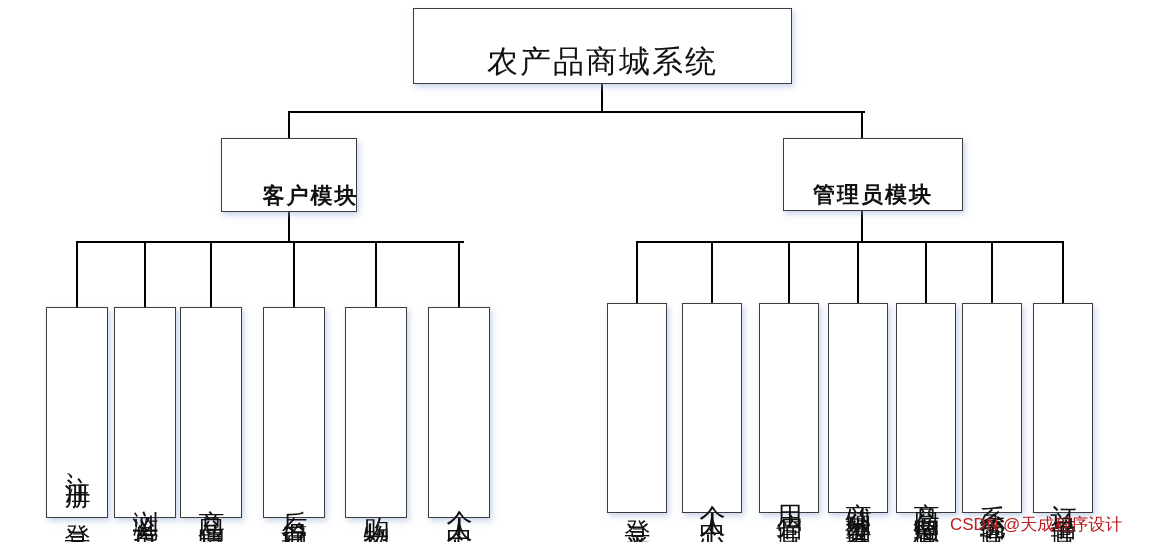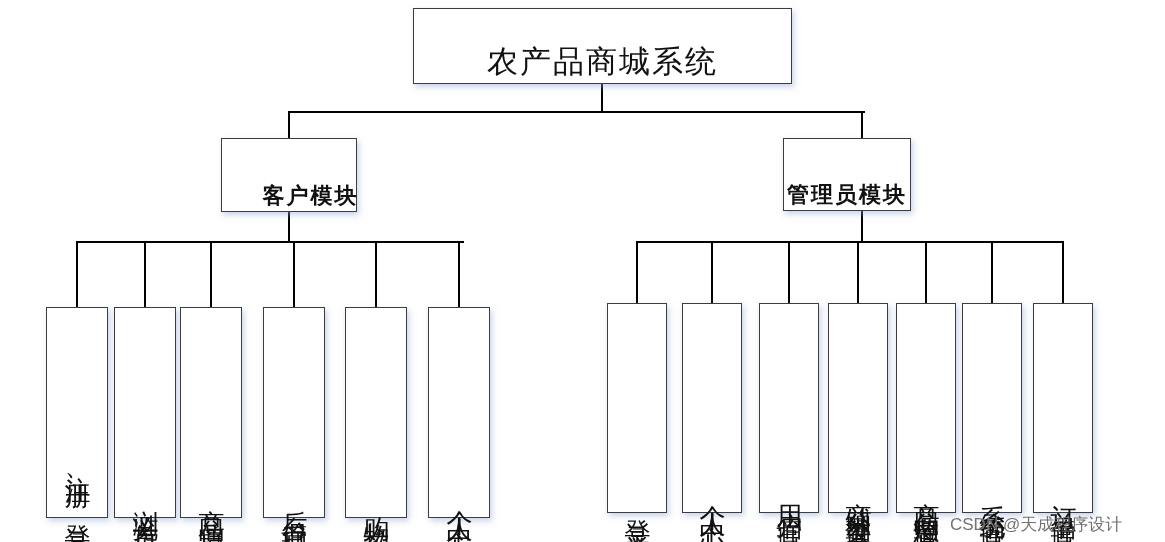--- a/index.html
+++ b/index.html
@@ -46,21 +46,21 @@
     line-height:1;
     letter-spacing:7px;
     font-family:"Liberation Serif","DejaVu Serif",serif;
   }
   .watermark{
     position:absolute;
     left:950px;
     top:513px;
     width:210px;
     font-size:17px;
-    color:#737373;
+    color:#b91c1c;
     font-family:"Liberation Sans","DejaVu Sans",sans-serif;
     white-space:nowrap;
   }
 </style>
 </head>
 <body>
 
 <div class="canvas">
 
   <div class="line" style="left:601px;top:84px;width:2px;height:29px;"></div>
@@ -87,21 +87,21 @@
   <div class="line" style="left:991px;top:241px;width:2px;height:62px;"></div>
   <div class="line" style="left:1062px;top:241px;width:2px;height:62px;"></div>
 
   <div class="node" style="left:413px;top:8px;width:379px;height:76px;">
     <span class="root-label">农产品商城系统</span>
   </div>
 
   <div class="node" style="left:221px;top:138px;width:136px;height:74px;padding-left:43px;">
     <span class="module-label">客户模块</span>
   </div>
-  <div class="node" style="left:783px;top:138px;width:128px;height:73px;">
+  <div class="node" style="left:783px;top:138px;width:180px;height:73px;">
     <span class="module-label">管理员模块</span>
   </div>
 
   <div class="node" style="left:46px;top:307px;width:62px;height:211px;">
     <span class="leaf-label">注册、登录</span>
   </div>
   <div class="node" style="left:114px;top:307px;width:62px;height:211px;">
     <span class="leaf-label">浏览首页</span>
   </div>
   <div class="node" style="left:180px;top:307px;width:62px;height:211px;">

